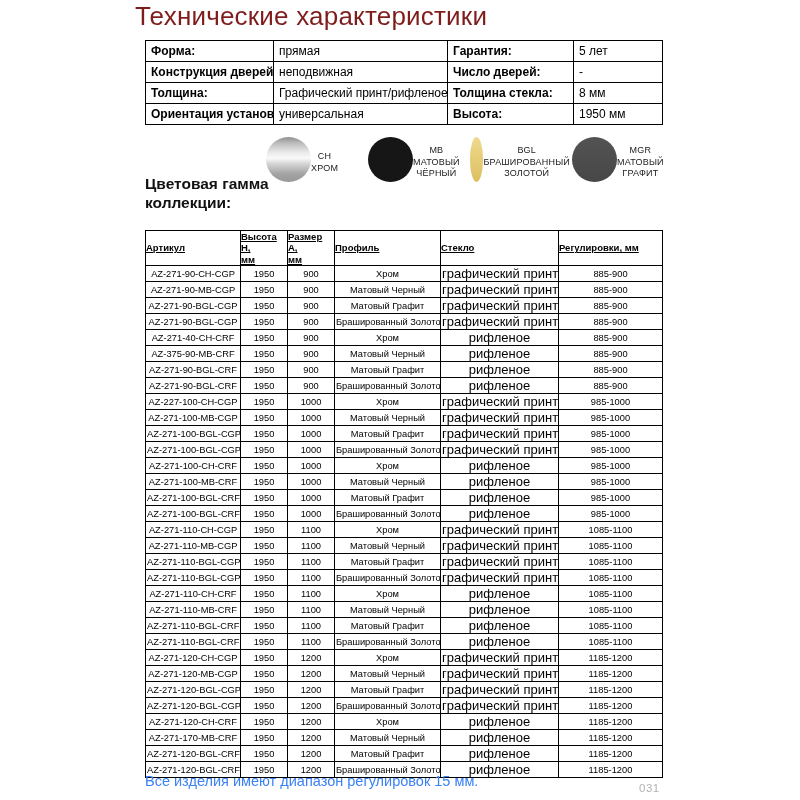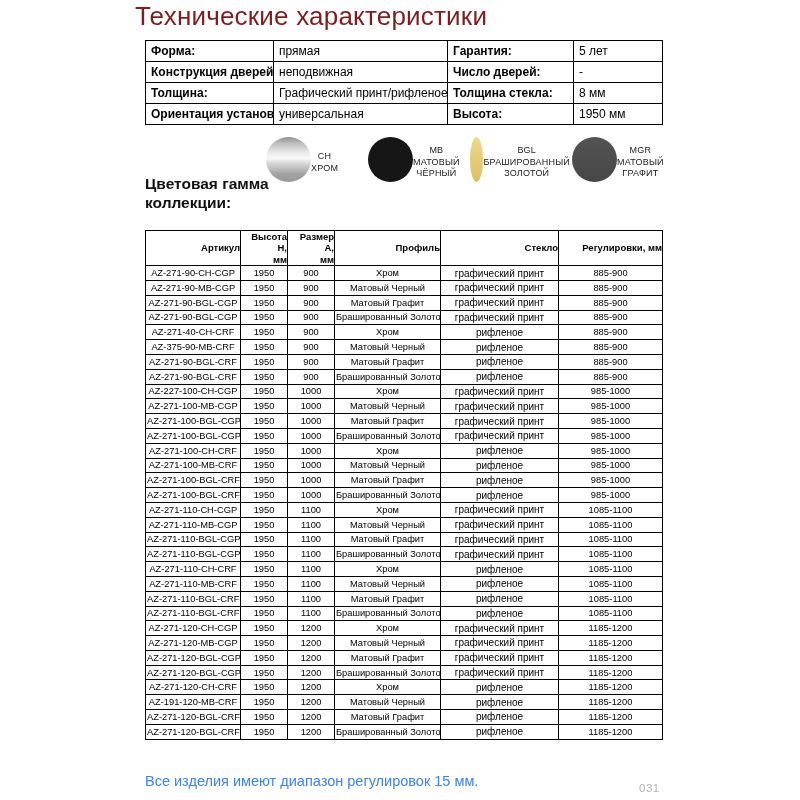--- a/index.html
+++ b/index.html
@@ -19,29 +19,29 @@
   .swatches { position: absolute; left: 266px; top: 137px; width: 406px; display: flex; justify-content: space-between; }
   .swatch { width: 100px; display: flex; flex-direction: row; align-items: center; }
   .swatch-circle { width: 45px; height: 45px; border-radius: 50%; }
   .sw-chrome { background: linear-gradient(to bottom, #8f8f8f 0%, #bdbdbd 14%, #e9e9e9 34%, #fafafa 47%, #d9d9d9 58%, #a3a3a3 82%, #989898 100%) !important; }
   .sw-gold { background: linear-gradient(to bottom, #eed98f 0%, #e6cd78 45%, #dcc062 100%) !important; }
   .sw-graphite { background: linear-gradient(to bottom, #535353 0%, #474747 100%) !important; }
   .swatch-label { margin-top: 6px; font-size: 9px; line-height: 1.3; text-align: center; white-space: pre-line; color: #1a1a1a; letter-spacing: 0.2px; }
 
   
   .main-table { position: absolute; left: 145px; top: 230px; width: 517px; border-collapse: collapse; table-layout: fixed; border: 1.5px solid #000; }
-  .main-table th { border: 1px solid #000; height: 25px; font-size: 9.5px; font-weight: 700; white-space: pre-line; line-height: 1.2; text-align: right; vertical-align: middle; }
+  .main-table th { border: 1px solid #000; height: 25px; font-size: 9.5px; font-weight: 700; white-space: pre-line; line-height: 1.2; text-align: left; vertical-align: middle; text-decoration: underline; }
   .main-table td { border: 1px solid #000; height: 14.8px; font-size: 9.3px; text-align: center; vertical-align: middle; padding: 0 1px; white-space: nowrap; overflow: hidden; }
   .main-table col.c-art { width: 95px; }
   .main-table col.c-h   { width: 47px; }
   .main-table col.c-a   { width: 47px; }
   .main-table col.c-pr  { width: 106px; }
   .main-table col.c-gl  { width: 118px; }
   .main-table col.c-reg { width: 104px; }
-  .main-table td.glass { font-size: 10px; }
+  .main-table td.glass { font-size: 13px; }
 
   .footer-note { position: absolute; left: 145px; top: 773px; font-size: 14.5px; color: #3b82f6; }
   .page-number { position: absolute; left: 639px; top: 782px; font-size: 11.5px; color: #b3b3b3; letter-spacing: 0.5px; }
 </style>
 </head>
 <body>
 
 <div class="page">
 
   <h1 class="title">Технические характеристики</h1>
@@ -357,21 +357,21 @@
         </tr>
         <tr>
           <td>AZ-271-120-CH-CRF</td>
           <td>1950</td>
           <td>1200</td>
           <td>Хром</td>
           <td class="glass">рифленое</td>
           <td>1185-1200</td>
         </tr>
         <tr>
-          <td>AZ-191-120-MB-CRF</td>
+          <td>AZ-271-170-MB-CRF</td>
           <td>1950</td>
           <td>1200</td>
           <td>Матовый Черный</td>
           <td class="glass">рифленое</td>
           <td>1185-1200</td>
         </tr>
         <tr>
           <td>AZ-271-120-BGL-CRF</td>
           <td>1950</td>
           <td>1200</td>

